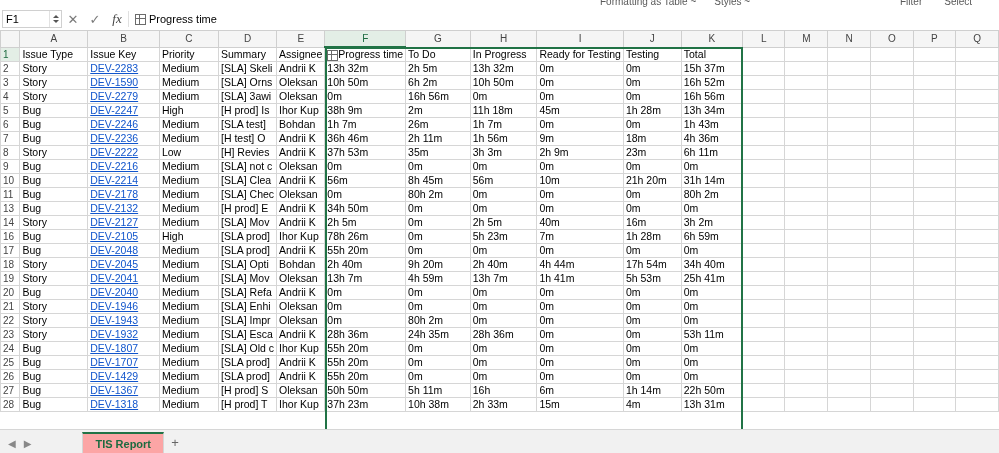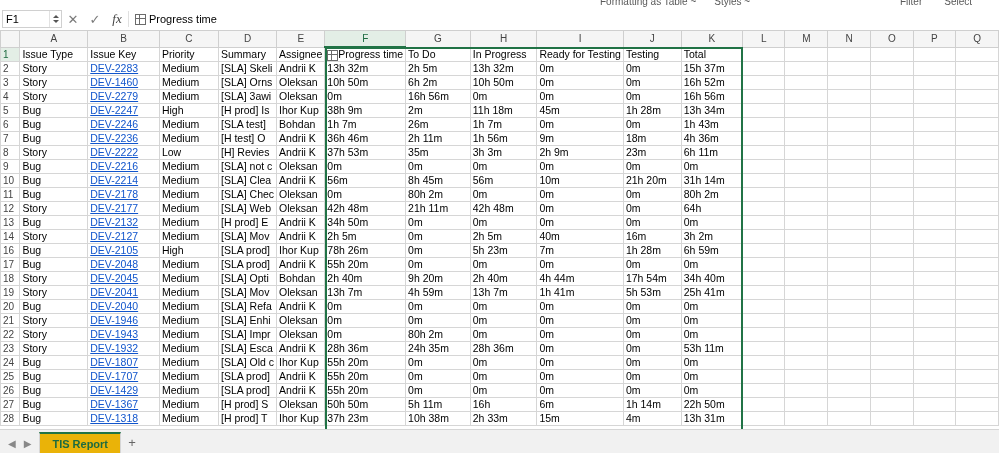--- a/index.html
+++ b/index.html
@@ -208,27 +208,28 @@
     color: #888;
     font-size: 9px;
   }
   .tab-nav .arrow { font-size: 10px; }
   .sheet-tab {
     height: 21px;
     display: flex;
     align-items: center;
     padding: 0 12px;
     font-size: 11px;
-    background: #eab308;
+    background: #fca5a5;
     border: 1px solid #d6d6d6;
     border-bottom: none;
     border-top: 2px solid #217346;
     color: #1d6b40;
     font-weight: bold;
     box-sizing: border-box;
+    margin-left: 43px;
   }
   .add-sheet {
     width: 22px; height: 21px;
     display: flex; align-items: center; justify-content: center;
     color: #666;
     font-size: 13px;
   }
 </style>
 </head>
 <body>
@@ -325,21 +326,21 @@
             <td></td>
             <td></td>
             <td></td>
             <td></td>
             <td></td>
             <td></td>
           </tr>
           <tr>
             <td class="rowhdr">3</td>
             <td>Story</td>
-            <td class="key">DEV-1460</td>
+            <td class="key">DEV-1590</td>
             <td>Medium</td>
             <td>[SLA] Orns</td>
             <td>Oleksan</td>
             <td class="shaded">10h 50m</td>
             <td class="shaded">6h 2m</td>
             <td class="shaded">10h 50m</td>
             <td class="shaded">0m</td>
             <td class="shaded">0m</td>
             <td class="shaded">16h 52m</td>
             <td></td>
@@ -503,40 +504,20 @@
             <td class="shaded">0m</td>
             <td class="shaded">80h 2m</td>
             <td></td>
             <td></td>
             <td></td>
             <td></td>
             <td></td>
             <td></td>
           </tr>
           <tr>
-            <td class="rowhdr">12</td>
-            <td>Story</td>
-            <td class="key">DEV-2177</td>
-            <td>Medium</td>
-            <td>[SLA] Web</td>
-            <td>Oleksan</td>
-            <td class="shaded">42h 48m</td>
-            <td class="shaded">21h 11m</td>
-            <td class="shaded">42h 48m</td>
-            <td class="shaded">0m</td>
-            <td class="shaded">0m</td>
-            <td class="shaded">64h</td>
-            <td></td>
-            <td></td>
-            <td></td>
-            <td></td>
-            <td></td>
-            <td></td>
-          </tr>
-          <tr>
             <td class="rowhdr">13</td>
             <td>Bug</td>
             <td class="key">DEV-2132</td>
             <td>Medium</td>
             <td>[H prod] E</td>
             <td>Andrii K</td>
             <td class="shaded">34h 50m</td>
             <td class="shaded">0m</td>
             <td class="shaded">0m</td>
             <td class="shaded">0m</td>

